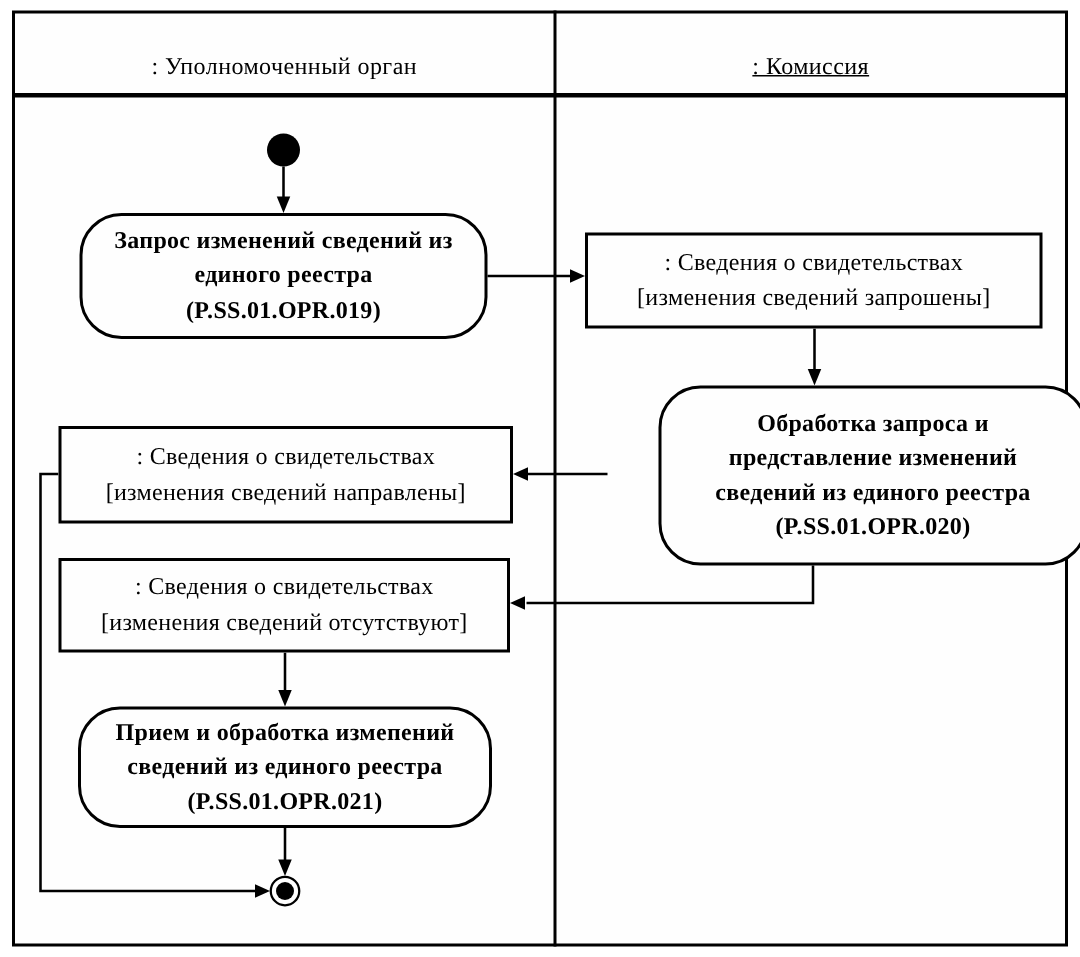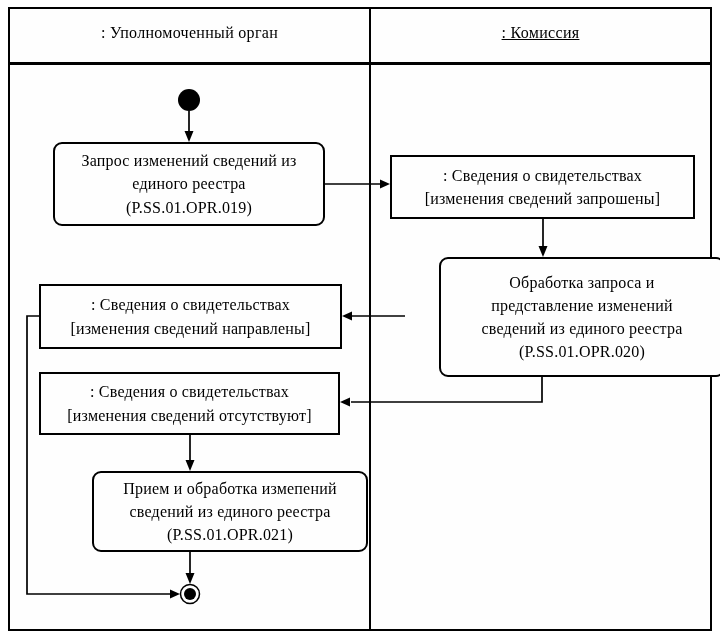--- a/index.html
+++ b/index.html
@@ -29,21 +29,21 @@
     background: #000;
   }
   .header-sep {
     position: absolute;
     left: 8px; top: 62px;
     width: 704px; height: 3px;
     background: #000;
   }
   .lane-label {
     position: absolute;
-    top: 24px;
+    top: 36px;
     font-size: 16px;
     letter-spacing: 0.3px;
     color: #000;
     text-align: center;
   }
   .lane-label.left  { left: 10px;  width: 359px; }
   .lane-label.right { left: 371px; width: 339px; text-decoration: underline; }
 
   .node {
     position: absolute;
@@ -54,29 +54,29 @@
     align-items: center;
     justify-content: center;
     text-align: center;
     font-size: 16px;
     line-height: 1.45;
     letter-spacing: 0.2px;
     color: #000;
     white-space: pre-line;
     z-index: 2;
   }
-  .activity { border-radius: 9px; }
+  .activity { border-radius: 28px; font-weight: bold; }
   .object   { border-radius: 0; justify-content: center; }
 
   #opr019    { left: 53px;  top: 142px; width: 272px; height: 84px;  }
   #requested { left: 390px; top: 155px; width: 305px; height: 64px;  }
   #opr020    { left: 405px; top: 257px; width: 286px; height: 120px; margin-left: 34px; }
   #sent      { left: 39px;  top: 284px; width: 303px; height: 65px;  }
   #absent    { left: 39px;  top: 372px; width: 301px; height: 63px;  }
-  #opr021    { left: 52px;  top: 471px; width: 276px; height: 81px; margin-left: 40px;  }
+  #opr021    { left: 52px;  top: 471px; width: 276px; height: 81px;  }
 
   svg.connectors {
     position: absolute;
     left: 0; top: 0;
     width: 720px; height: 638px;
     z-index: 1;
   }
   svg.connectors path, svg.connectors line {
     stroke: #000;
     stroke-width: 1.7;

